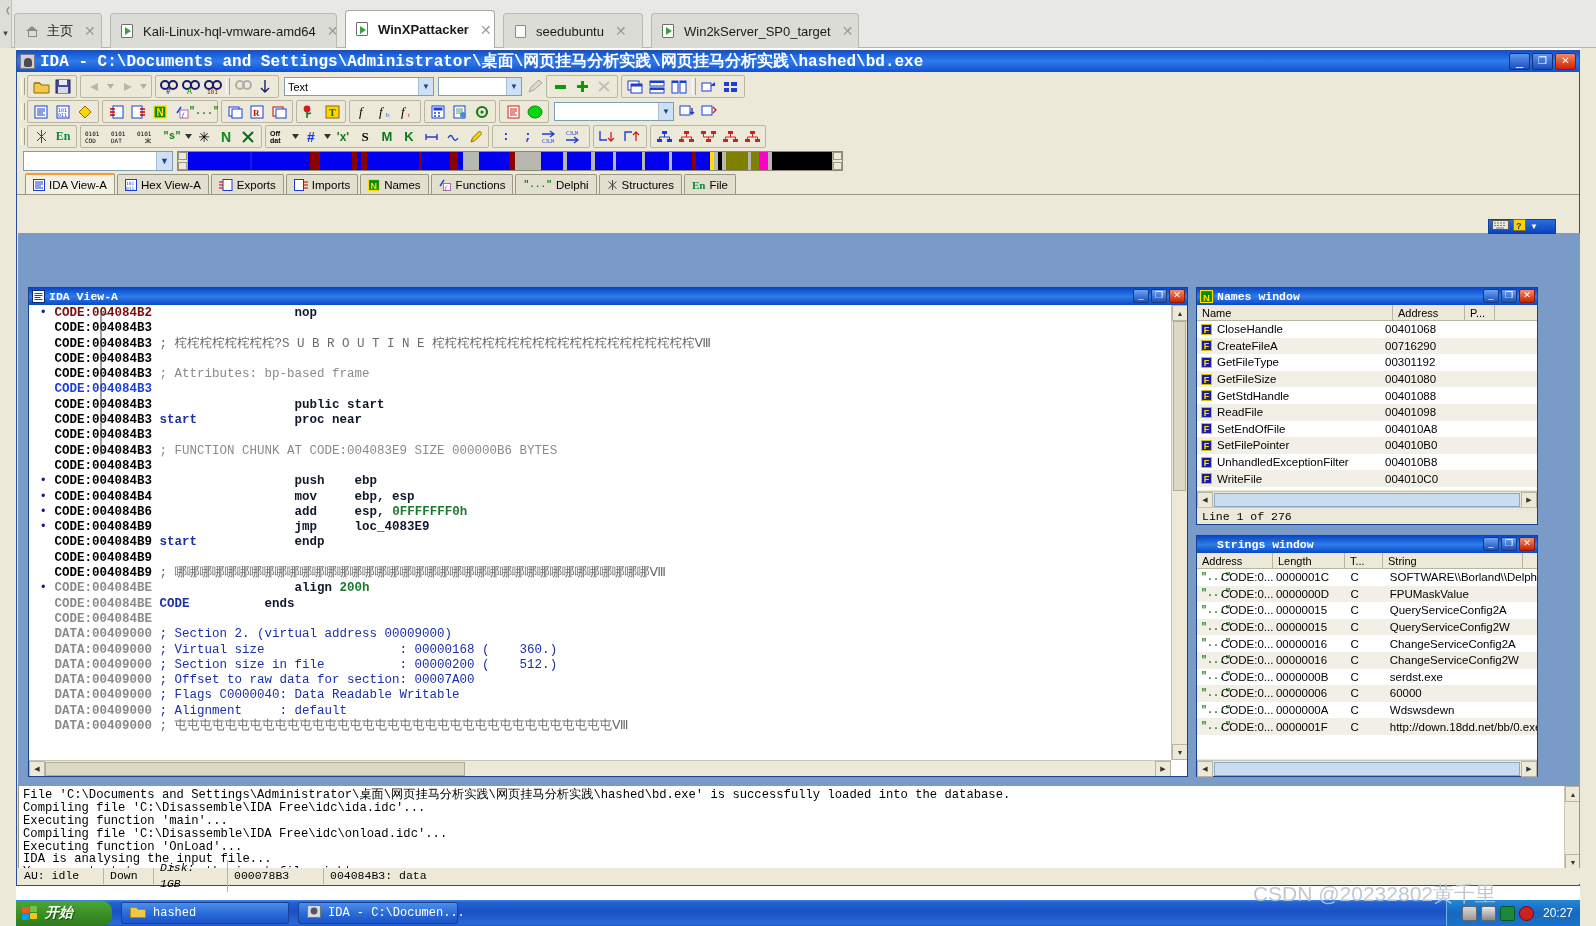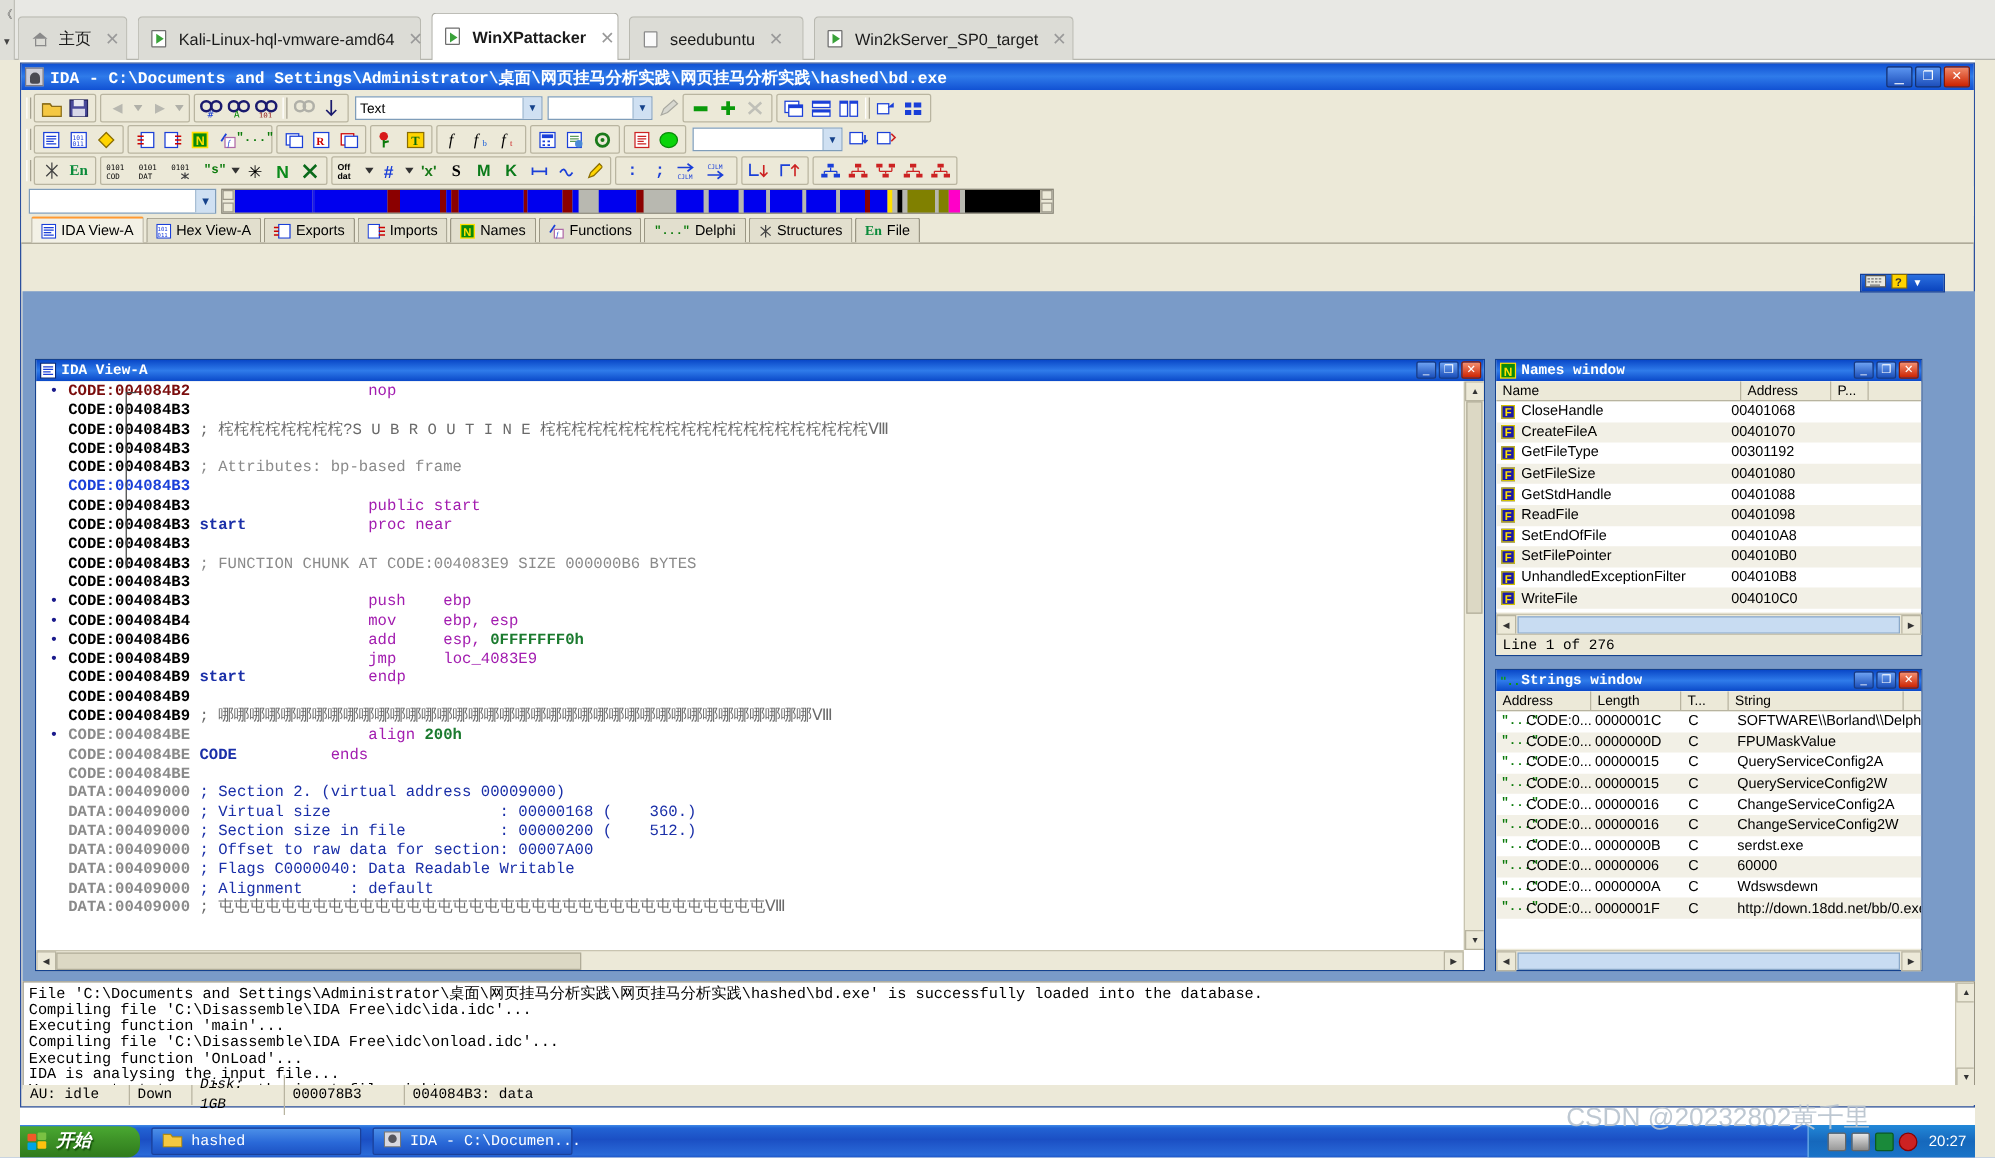--- a/index.html
+++ b/index.html
@@ -86,21 +86,21 @@
   #ida-titlebar .tb-ico {
     width:15px; height:15px; background:#cfcfd8; border:1px solid #7a7a88;
     margin-right:5px; position:relative; overflow:hidden; flex:none;
   }
   #ida-titlebar .tb-ico:after {
     content:""; position:absolute; left:3px; top:3px; width:8px; height:9px;
     background:#4a4a52; border-radius:4px 4px 2px 2px;
   }
   #ida-title-text {
     color:#ffffff; font-family:"Liberation Mono", monospace;
-    font-size:13px; font-weight:bold; letter-spacing:0px;
+    font-size:16px; font-weight:bold; letter-spacing:0px;
     white-space:nowrap; overflow:hidden;
   }
   .tb-btns { position:absolute; right:3px; top:2px; display:flex; gap:2px; }
   .tb-btn {
     width:21px; height:17px; border:1px solid #17316f;
     border-radius:2px; position:relative;
     background:linear-gradient(to bottom,#5b95f0,#1d4fbb);
   }
   .tb-btn.close { background:linear-gradient(to bottom,#f08a6a,#cc2200); border-color:#8b1a00; }
   .tb-btn .g { position:absolute; color:#fff; font-size:10px; left:0; right:0; text-align:center; top:1px; font-family:"Liberation Sans",sans-serif;}
@@ -214,21 +214,21 @@
     line-height:15.3px; white-space:pre; overflow:hidden;
     padding-top:1px;
   }
   .dl { height:15.3px; display:block; white-space:pre; }
   .gut { display:inline-block; width:18px; text-align:right; color:#1a1a8c; }
   .arrowcol { position:absolute; left:68px; top:0; width:16px; bottom:16px; }
   .addr-code { color:#7a0c0c; font-weight:bold; }
   .addr-norm { color:#000000; font-weight:bold; }
   .addr-gray { color:#8a8a8a; font-weight:bold; }
   .addr-blue { color:#1a3fd8; font-weight:bold; }
-  .kw { color:#a21caf; font-weight:normal; }
+  .kw { color:#0f172a; font-weight:bold; }
   .cmt { color:#8a8a8a; }
   .cmtb { color:#1a2fa8; }
   .num { color:#1a7a2e; font-weight:bold; }
   .nm { color:#1a2fa8; font-weight:bold; }
   .junk { color:#6a6a6a; }
 
   .hscroll {
     position:absolute; left:0; right:16px; bottom:0; height:16px;
     background:#ece9d8; border-top:1px solid #c8c4b0;
     display:flex; align-items:center;
@@ -1112,21 +1112,21 @@
           </div>
         <div id="names-rows">
             <div class="lvr">
               <span class="ficon">F</span>
               <span style="width:168px;overflow:hidden">CloseHandle</span>
               <span style="width:80px">00401068</span>
             </div>
             <div class="lvr alt">
               <span class="ficon">F</span>
               <span style="width:168px;overflow:hidden">CreateFileA</span>
-              <span style="width:80px">00401070</span>
+              <span style="width:80px">00716290</span>
             </div>
             <div class="lvr">
               <span class="ficon">F</span>
               <span style="width:168px;overflow:hidden">GetFileType</span>
               <span style="width:80px">00301192</span>
             </div>
             <div class="lvr alt">
               <span class="ficon">F</span>
               <span style="width:168px;overflow:hidden">GetFileSize</span>
               <span style="width:80px">00401080</span>

